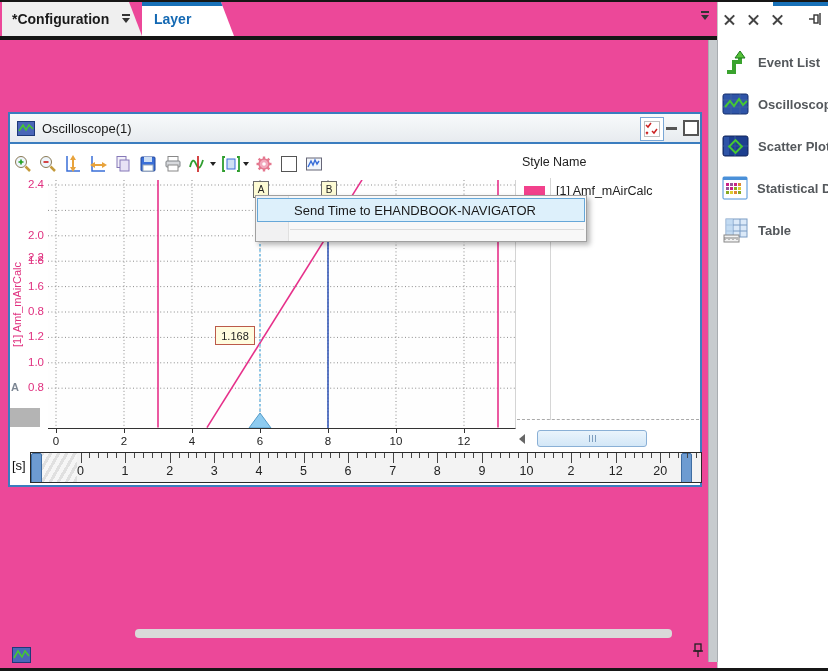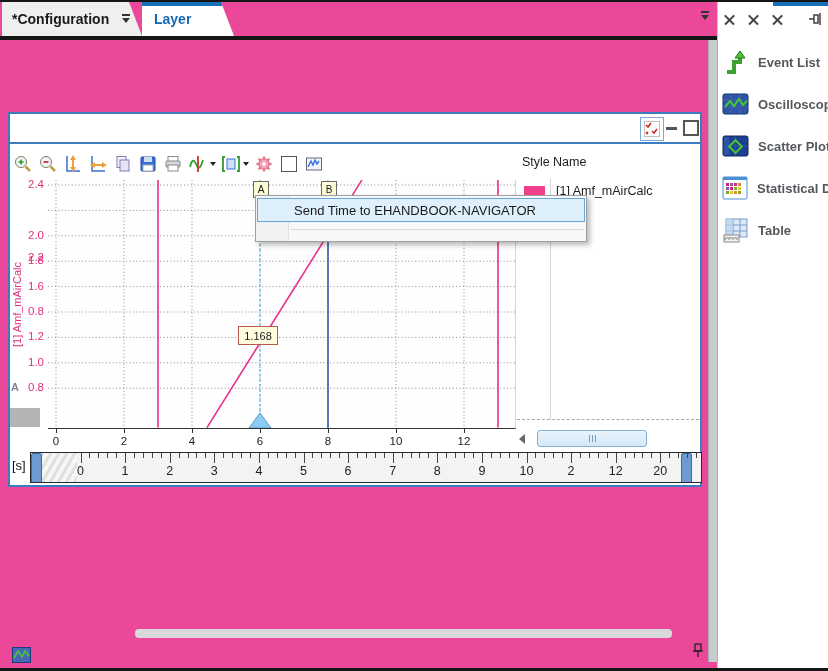--- a/index.html
+++ b/index.html
@@ -179,20 +179,27 @@
         <rect x="4" y="1" width="7" height="18" fill="#b9d4ef" opacity=".7"></rect>
         <rect x="2" y="17" width="15" height="7" fill="#f2f2f2" stroke="#888"></rect>
         <path d="M3 19v3M5 19v2M7 19v3M9 19v2M11 19v3M13 19v2M15 19v3" stroke="#666" stroke-width="0.8"></path>
       </svg>
       <span class="lbl">Table</span>
     </div>
   </div>
   <div class="abs v-splitter"></div>
 
   <div class="abs osc-window">
+    <div class="abs osc-title">
+      <svg style="margin-left:7px;" width="18" height="15" viewBox="0 0 18 15">
+        <rect x="0.5" y="0.5" width="17" height="14" fill="#4a66b8" stroke="#1e3a7a"></rect>
+        <polyline points="2,10 6,4 9,9 12,4 16,8" fill="none" stroke="#46c832" stroke-width="1.6"></polyline>
+      </svg>
+      <span class="ttl">Oscilloscope(1)</span>
+    </div>
     <div class="abs marker-btn">
       <svg width="16" height="16" viewBox="0 0 16 16">
         <rect x="0.5" y="0.5" width="15" height="15" fill="#fff" stroke="#c0c0c0"></rect>
         <path d="M2 4l2 2 3-4" fill="none" stroke="#cc2222" stroke-width="1.5"></path>
         <path d="M8 10l2 2 3-4" fill="none" stroke="#cc2222" stroke-width="1.5"></path>
         <path d="M2 11l2 2M4 11l-2 2" stroke="#cc2222" stroke-width="1.3"></path>
       </svg>
     </div>
     <div class="abs min-btn"></div>
     <div class="abs max-btn"></div>
@@ -330,21 +337,21 @@
           <line x1="0" y1="208.2" x2="467" y2="208.2" stroke="#8c8c8c" stroke-width="1" stroke-dasharray="1 2.4"></line>
           <polyline points="110,-0.08000000000000451 110,247.57" fill="none" stroke="#e6308a" stroke-width="1.6"></polyline>
           <polyline points="158.96,247.57 314,-0.08000000000000451" fill="none" stroke="#e6308a" stroke-width="1.6"></polyline>
           <polyline points="450,-0.08000000000000451 450,247.57" fill="none" stroke="#e6308a" stroke-width="1.6"></polyline>
           <line x1="212" y1="14" x2="212" y2="248" stroke="#6fbce8" stroke-width="1.5" stroke-dasharray="2.5 2.5"></line>
           <polygon points="201,248 223,248 212,233" fill="#8dcbf0" stroke="#539bc8"></polygon>
           <line x1="280" y1="14" x2="280" y2="248" stroke="#2b50b4" stroke-width="1.5"></line>
         </svg>
       <div id="plot-overlay" class="abs" style="left:0;top:0;width:467px;height:248px;">
           <div class="cursor-box" style="left: 205px; top: 1px;">A</div>
-          <div class="value-box" style="left: 167px; top: 146px; margin-left: 23px;">1.168</div>
+          <div class="value-box" style="left: 167px; top: 146px;">1.168</div>
           <div class="cursor-box" style="left: 273px; top: 1px;">B</div>
         </div>
     </div>
     <div class="abs" id="xlabels">
         <div class="xtick-mark" style="left: 46px; top: 315px;"></div>
         <div class="xtick-lbl" style="left: 34px; top: 321px;">0</div>
         <div class="xtick-mark" style="left: 114px; top: 315px;"></div>
         <div class="xtick-lbl" style="left: 102px; top: 321px;">2</div>
         <div class="xtick-mark" style="left: 182px; top: 315px;"></div>
         <div class="xtick-lbl" style="left: 170px; top: 321px;">4</div>

